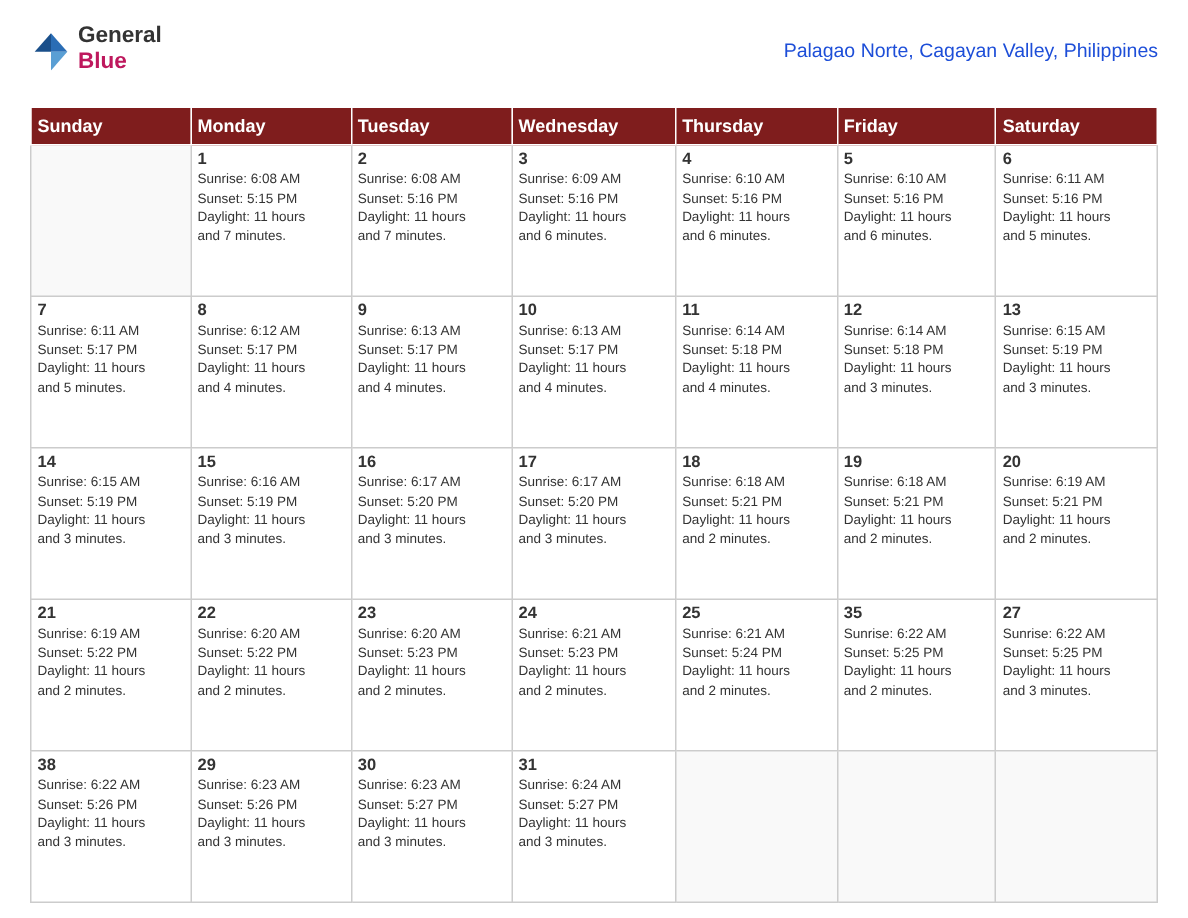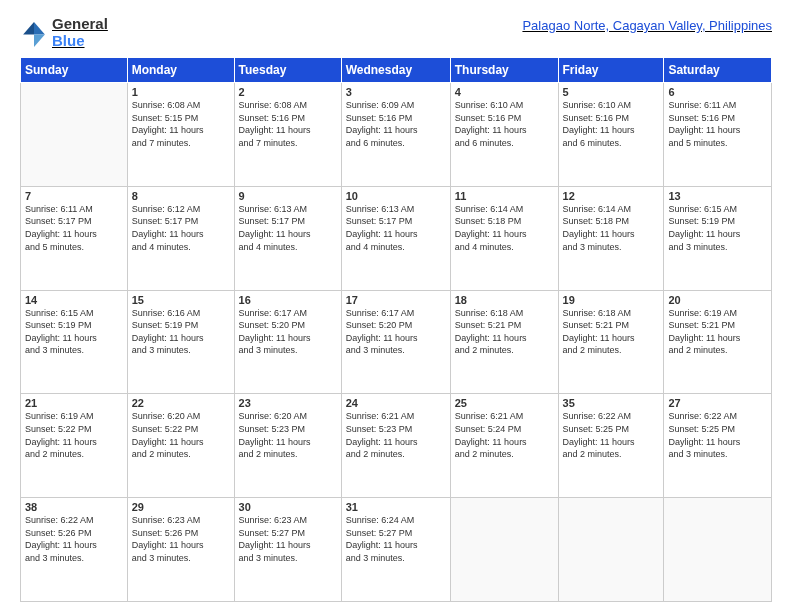--- a/index.html
+++ b/index.html
@@ -12,44 +12,43 @@
     }
     .page {
       width: 792px;
       height: 612px;
       padding: 16px 20px 10px 20px;
       display: flex;
       flex-direction: column;
     }
     .header {
       display: flex;
-      align-items: flex-start;
+      align-items: center;
       justify-content: space-between;
-      margin-bottom: 8px;
-      text-decoration: underline;
+      margin-bottom: 22px;
     }
     .logo {
       display: flex;
       align-items: center;
       gap: 4px;
     }
     .logo-text {
       display: flex;
       flex-direction: column;
       line-height: 1.1;
     }
     .logo-general {
       font-size: 15px;
       font-weight: bold;
       color: #333;
     }
     .logo-blue {
       font-size: 15px;
       font-weight: bold;
-      color: #3b82f6;
+      color: #be185d;
     }
     .logo-icon {
       width: 28px;
       height: 28px;
     }
     .title-block {
       text-align: right;
     }
     .month-title {
       font-size: 32px;
@@ -61,21 +60,21 @@
       font-size: 13px;
       color: #1d4ed8;
       margin-top: 2px;
     }
     .calendar {
       width: 100%;
       border-collapse: collapse;
       flex: 1;
     }
     .calendar th {
-      background: #1d4ed8;
+      background: #7f1d1d;
       color: #fff;
       font-size: 12px;
       font-weight: bold;
       padding: 5px 4px;
       text-align: left;
       border: 1px solid #fff;
     }
     .calendar td {
       border: 1px solid #ccc;
       vertical-align: top;

